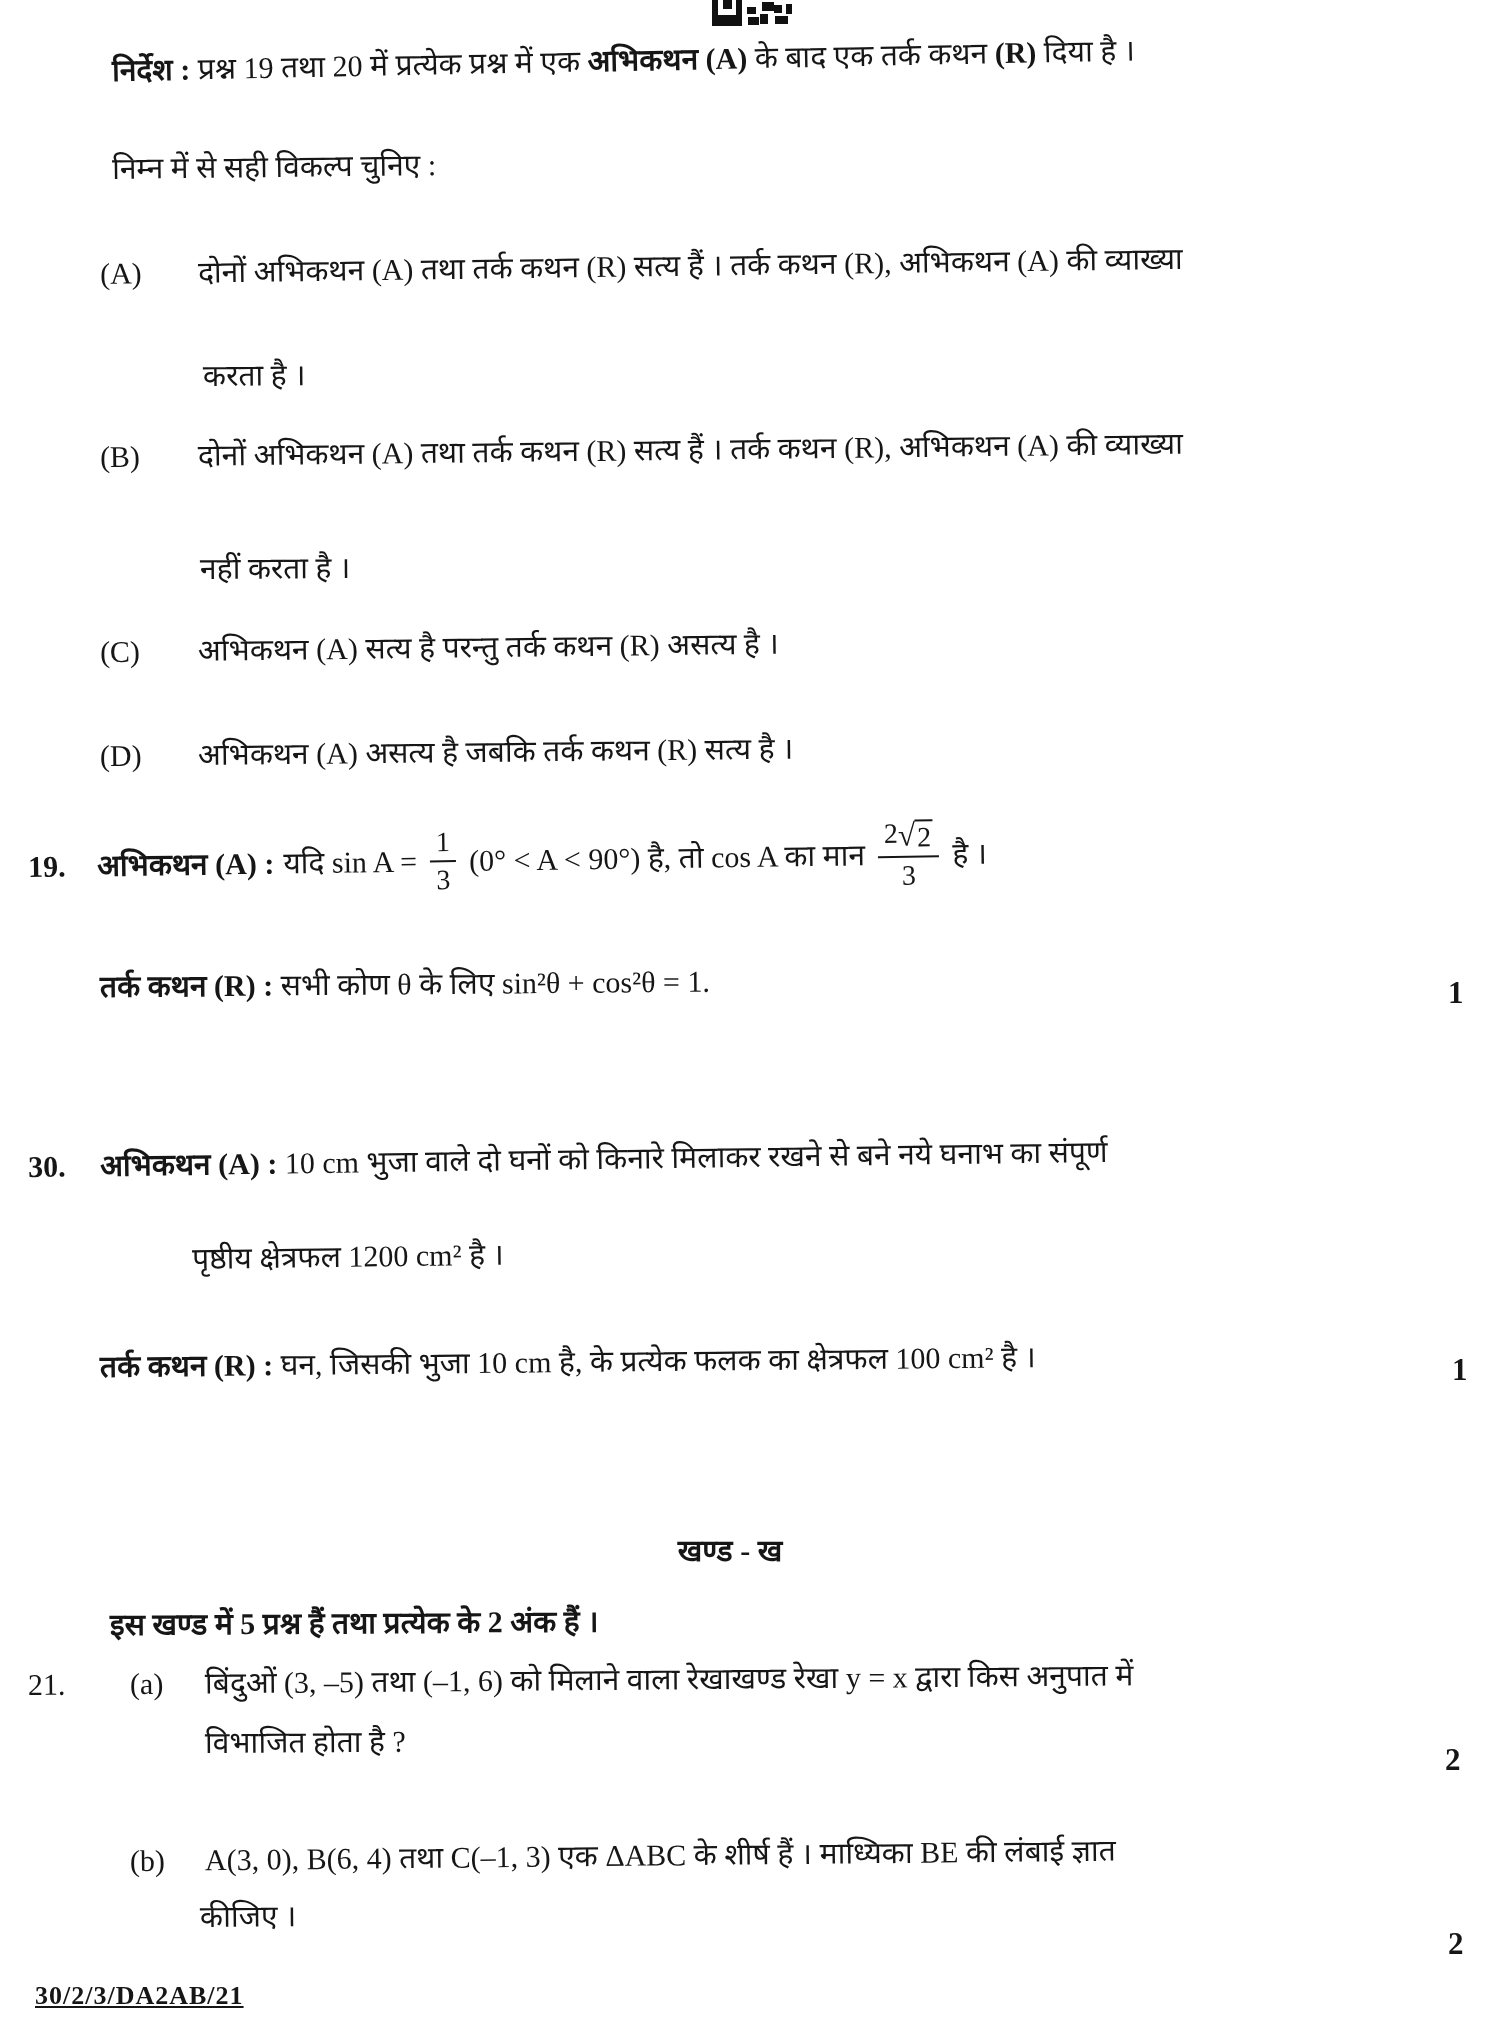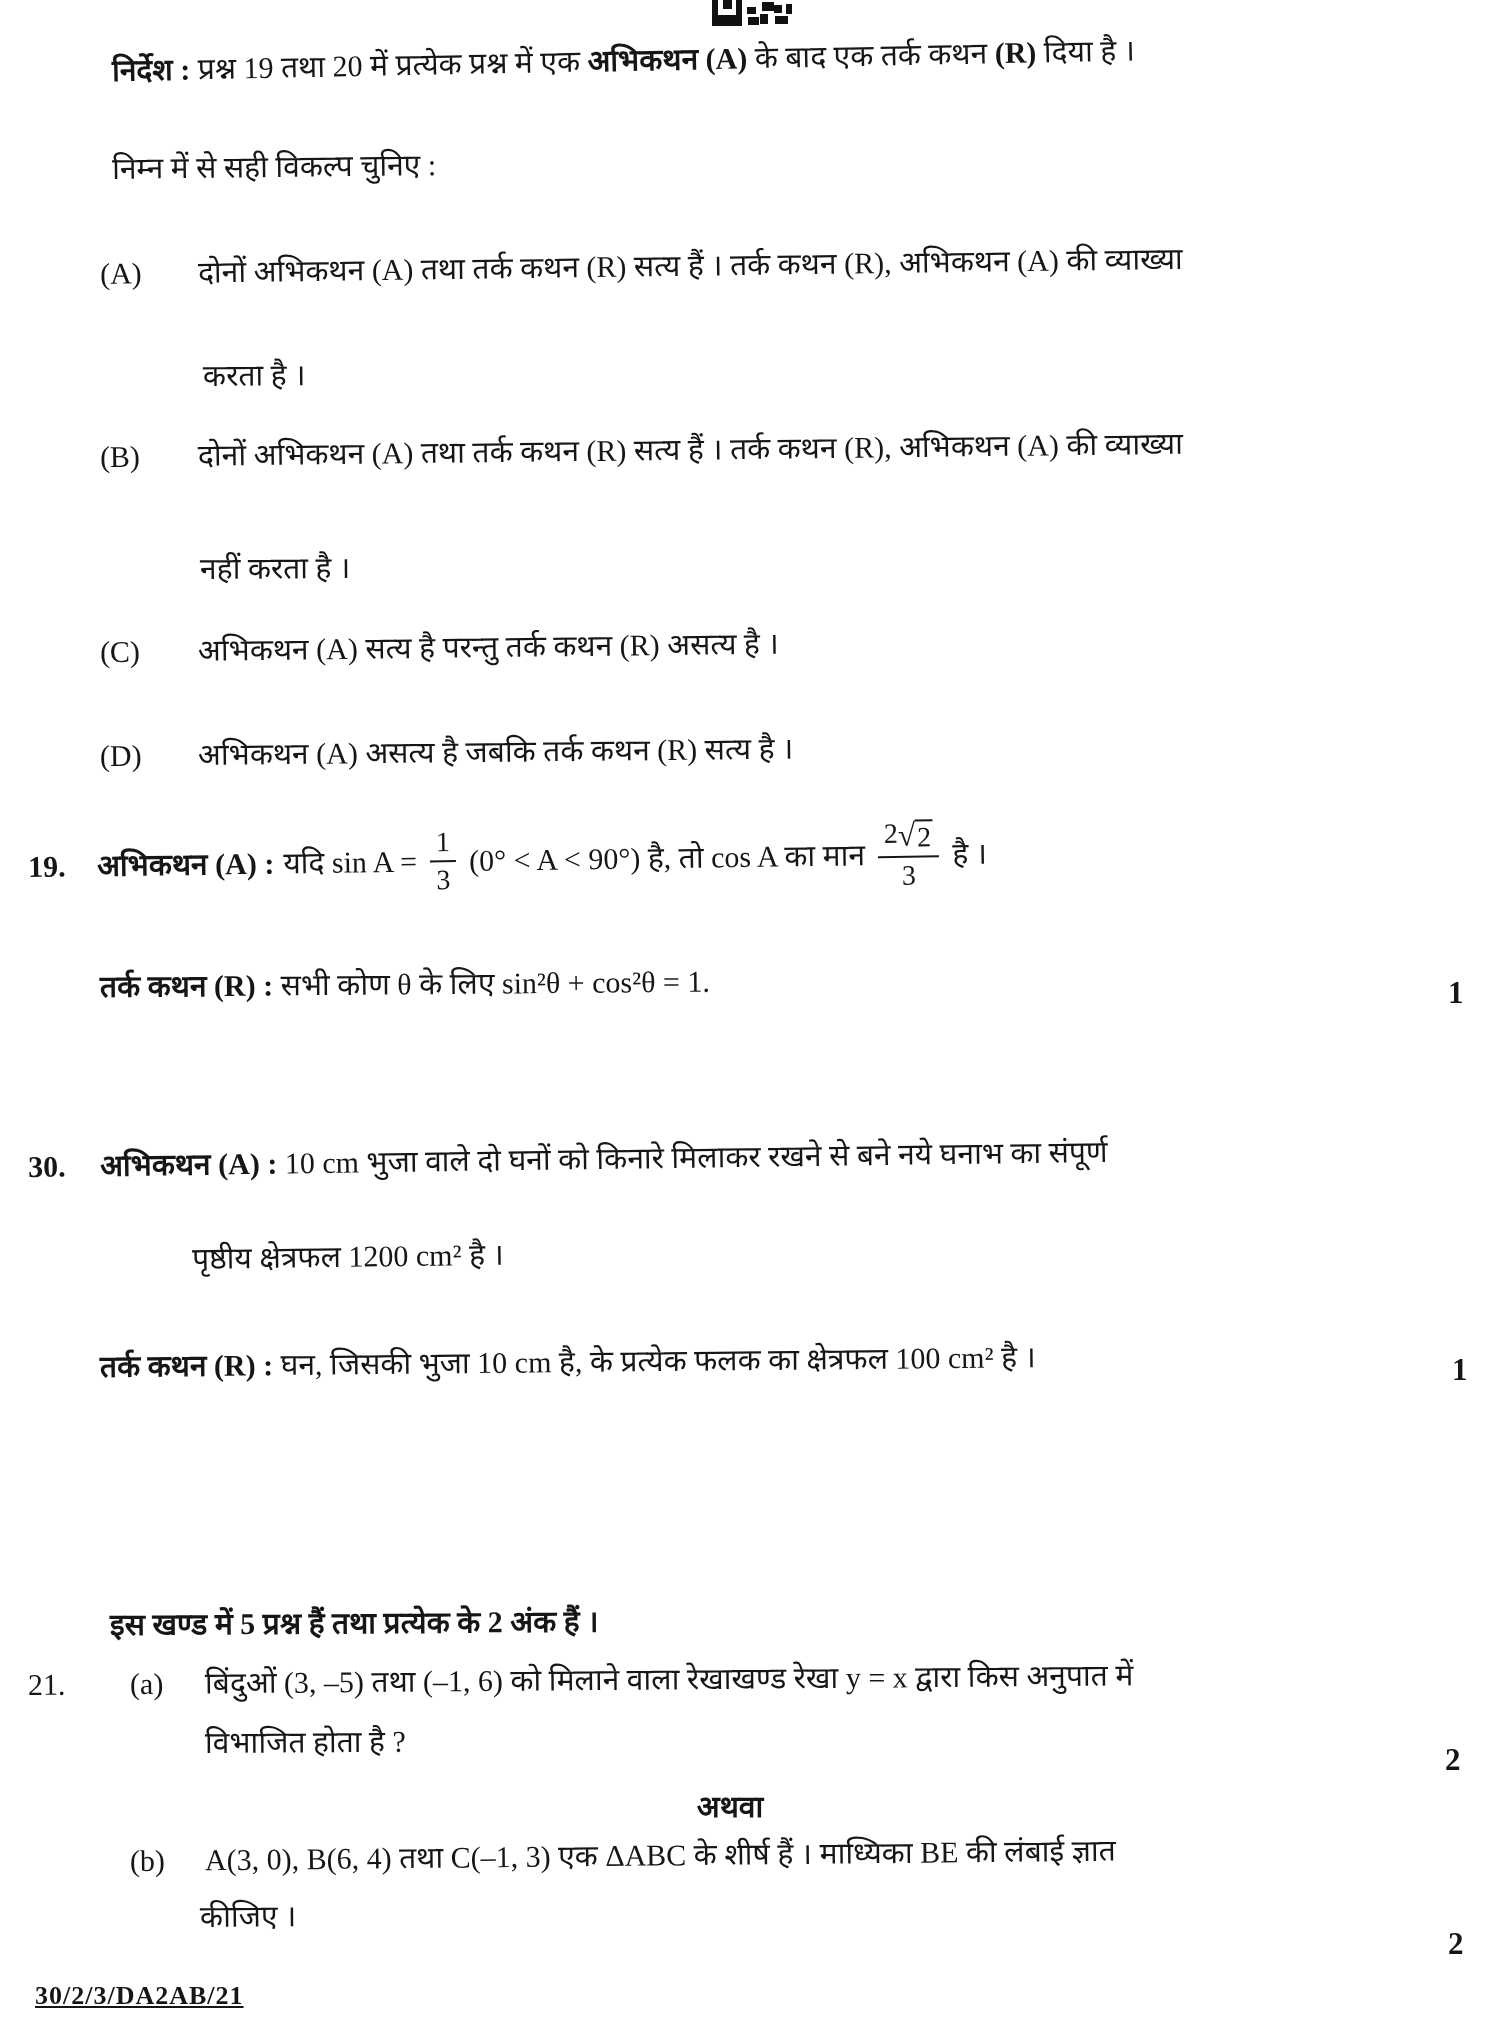--- a/index.html
+++ b/index.html
@@ -127,35 +127,35 @@
     <span class="qnum">30.</span><span class="b">अभिकथन (A) :</span><span> 10 cm भुजा वाले दो घनों को किनारे मिलाकर रखने से बने नये घनाभ का संपूर्ण</span>
   </div>
   <div class="line t8" style="top:1240px;left:192px">
     <span>पृष्ठीय क्षेत्रफल 1200 cm² है ।</span>
   </div>
   <div class="line t6" style="top:1348px;left:100px">
     <span class="b">तर्क कथन (R) :</span><span> घन, जिसकी भुजा 10 cm है, के प्रत्येक फलक का क्षेत्रफल 100 cm² है ।</span>
   </div>
   <div class="marks" style="top:1352px;left:1452px">1</div>
 
+  <div class="line centerline sec-title" style="top:1532px">
+    <span>खण्ड - ख</span>
+  </div>
   <div class="line t4 b" style="top:1606px;left:110px">
     <span>इस खण्ड में 5 प्रश्न हैं तथा प्रत्येक के 2 अंक हैं ।</span>
   </div>
 
   <div class="line t5" style="top:1666px;left:28px">
     <span class="qnum21">21.</span><span class="sublabel">(a)</span><span>बिंदुओं (3, –5) तथा (–1, 6) को मिलाने वाला रेखाखण्ड रेखा y = x द्वारा किस अनुपात में</span>
   </div>
   <div class="line t4" style="top:1724px;left:205px">
     <span>विभाजित होता है ?</span>
   </div>
   <div class="marks" style="top:1742px;left:1445px">2</div>
 
-  <div class="line centerline b" style="top:1788px">
-    <span>अथवा</span>
-  </div>
 
   <div class="line t6" style="top:1842px;left:130px">
     <span class="sublabel">(b)</span><span>A(3, 0), B(6, 4) तथा C(–1, 3) एक ΔABC के शीर्ष हैं । माध्यिका BE की लंबाई ज्ञात</span>
   </div>
   <div class="line t5" style="top:1898px;left:200px">
     <span>कीजिए ।</span>
   </div>
   <div class="marks" style="top:1926px;left:1448px">2</div>
 
   <div class="line footer-code" style="top:1980px;left:35px">30/2/3/DA2AB/21</div>

